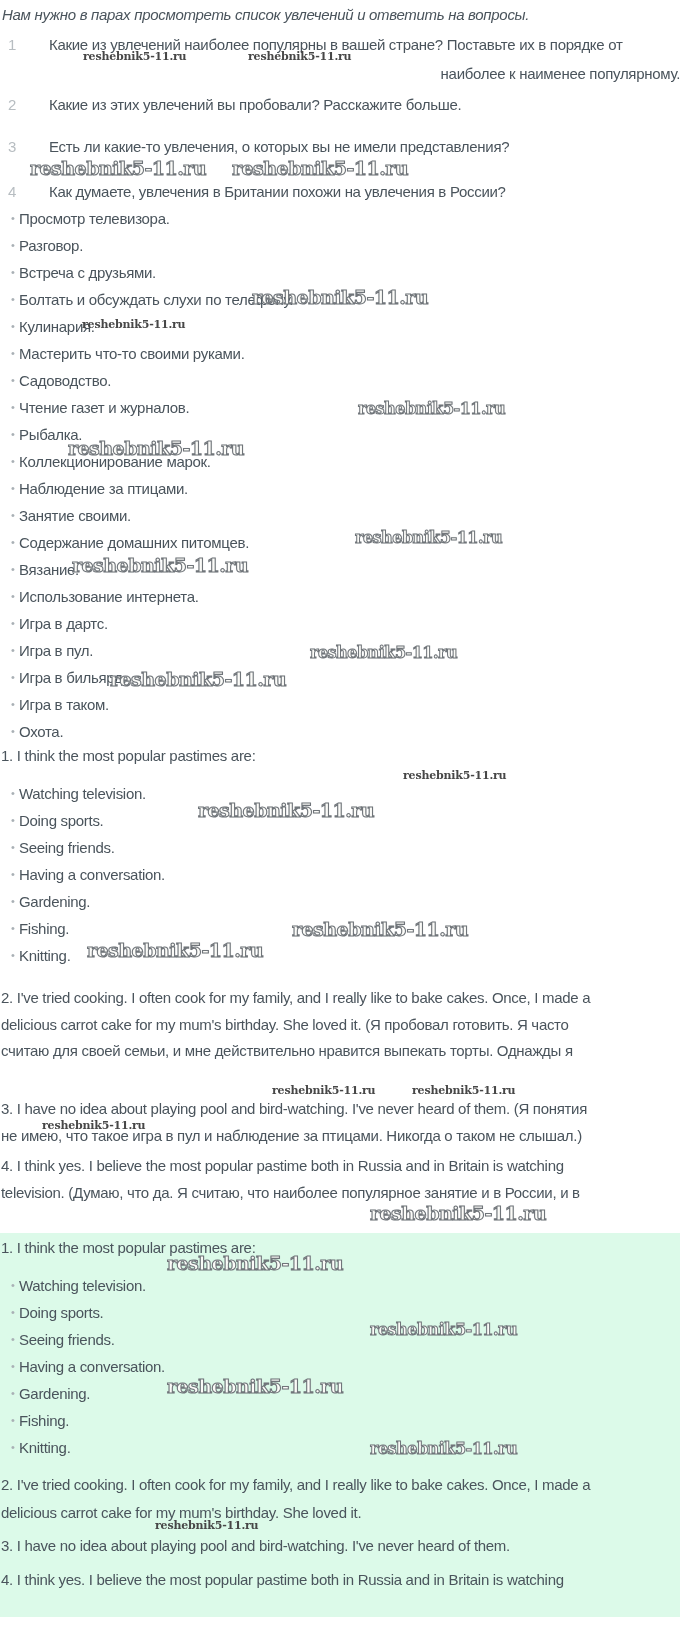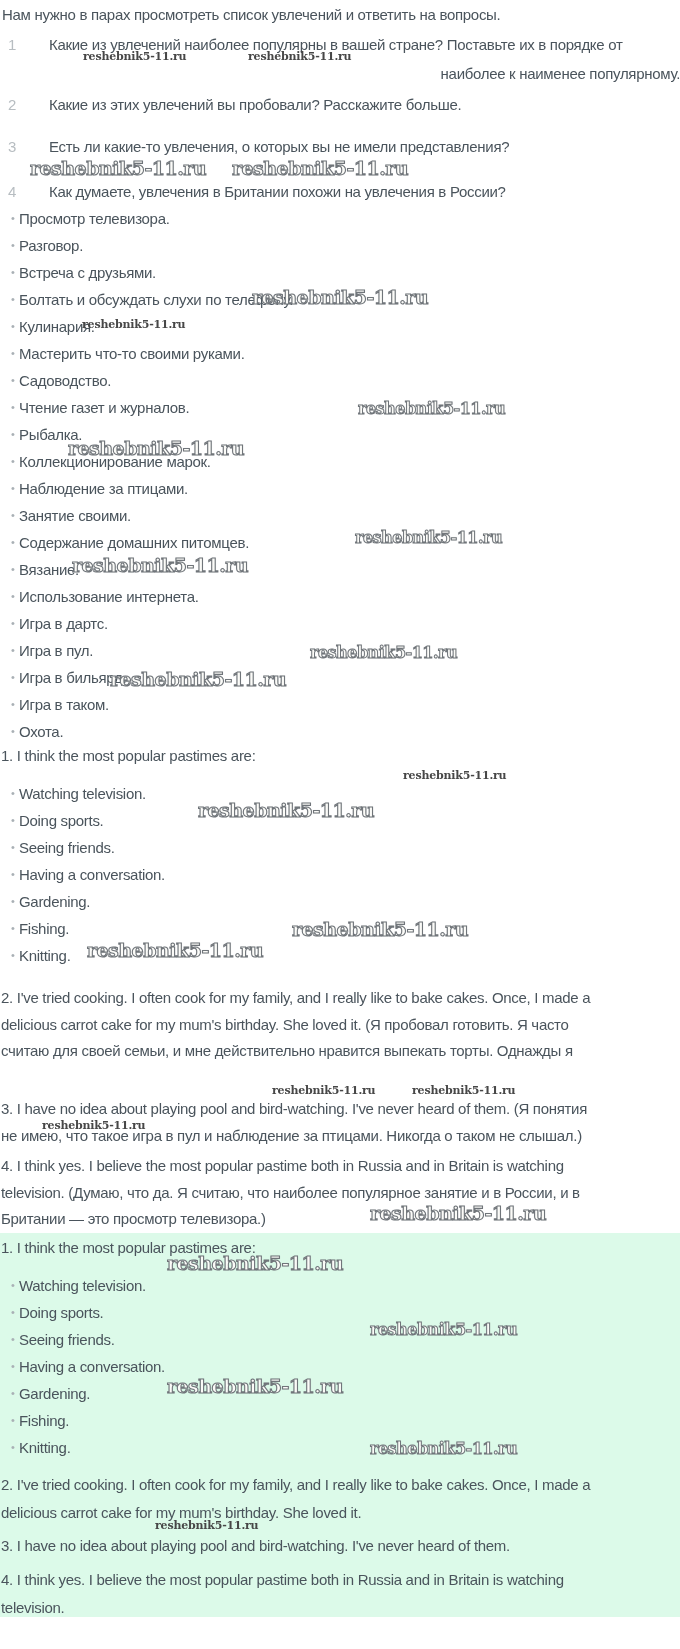--- a/index.html
+++ b/index.html
@@ -3,21 +3,21 @@
 <meta charset="utf-8">
 <style>
   * { margin:0; padding:0; box-sizing:border-box; }
   html,body { width:680px; }
   body {
     position:relative; width:680px; height:1649px; background:#ffffff;
     font-family:"Liberation Sans","DejaVu Sans",sans-serif;
     color:#4a545c; letter-spacing:-0.3px; overflow:hidden;
   }
   .abs { position:absolute; }
-  .intro { top:4px; left:2px; font-size:15px; line-height:22px; width:650px; }
+  .intro { top:4px; left:2px; font-size:15px; line-height:22px; width:650px;font-style:italic; }
 
   ol.questions { top:30px; left:0; width:680px; list-style:none; }
   .q { position:relative; padding-left:25px; font-size:15px; }
   .q .tline { line-height:29px; white-space:nowrap;margin-left:24px; }
   .q .tline + .tline { margin-left:-6px;text-align:right; }
   .qnum { position:absolute; left:8px; top:0; line-height:29px; color:#b7bdc1; }
   .q:nth-of-type(1) { margin-bottom:2px; }
   .q:nth-of-type(2) { margin-bottom:13px; }
   .q:nth-of-type(3) { margin-bottom:16px; }
 
@@ -128,21 +128,20 @@
       <div class="tline">delicious carrot cake for my mum's birthday. She loved it. (Я пробовал готовить. Я часто</div>
       <div class="tline">считаю для своей семьи, и мне действительно нравится выпекать торты. Однажды я</div>
     </div>
   <div id="para3" class="abs para">
       <div class="tline">3. I have no idea about playing pool and bird-watching. I've never heard of them. (Я понятия</div>
       <div class="tline">не имею, что такое игра в пул и наблюдение за птицами. Никогда о таком не слышал.)</div>
     </div>
   <div id="para4" class="abs para">
       <div class="tline">4. I think yes. I believe the most popular pastime both in Russia and in Britain is watching</div>
       <div class="tline">television. (Думаю, что да. Я считаю, что наиболее популярное занятие и в России, и в</div>
-      <div class="tline">Британии — это просмотр телевизора.)</div>
     </div>
 
   <div class="abs green">
     <div class="h-answer">1. I think the most popular pastimes are:</div>
     <ul class="blist">
         <li><span class="dot">•</span><span>Watching television.</span></li>
         <li><span class="dot">•</span><span>Doing sports.</span></li>
         <li><span class="dot">•</span><span>Seeing friends.</span></li>
         <li><span class="dot">•</span><span>Having a conversation.</span></li>
         <li><span class="dot">•</span><span>Gardening.</span></li>
@@ -151,21 +150,20 @@
       </ul>
     <div id="g-para2" class="para">
         <div class="tline">2. I've tried cooking. I often cook for my family, and I really like to bake cakes. Once, I made a</div>
         <div class="tline">delicious carrot cake for my mum's birthday. She loved it.</div>
       </div>
     <div id="g-para3" class="para">
         <div class="tline">3. I have no idea about playing pool and bird-watching. I've never heard of them.</div>
       </div>
     <div id="g-para4" class="para">
         <div class="tline">4. I think yes. I believe the most popular pastime both in Russia and in Britain is watching</div>
-        <div class="tline">television.</div>
       </div>
   </div>
 
 <span class="wm wm-sm" style="left: 83px; top: 50px;">reshebnik5-11.ru</span>
     <span class="wm wm-sm" style="left: 248px; top: 50px;">reshebnik5-11.ru</span>
     <span class="wm wm-lg" style="left: 30px; top: 157px;">reshebnik5-11.ru</span>
     <span class="wm wm-lg" style="left: 232px; top: 157px;">reshebnik5-11.ru</span>
     <span class="wm wm-lg" style="left: 252px; top: 286px;">reshebnik5-11.ru</span>
     <span class="wm wm-sm" style="left: 82px; top: 318px;">reshebnik5-11.ru</span>
     <span class="wm wm-md" style="left: 358px; top: 399px;">reshebnik5-11.ru</span>

